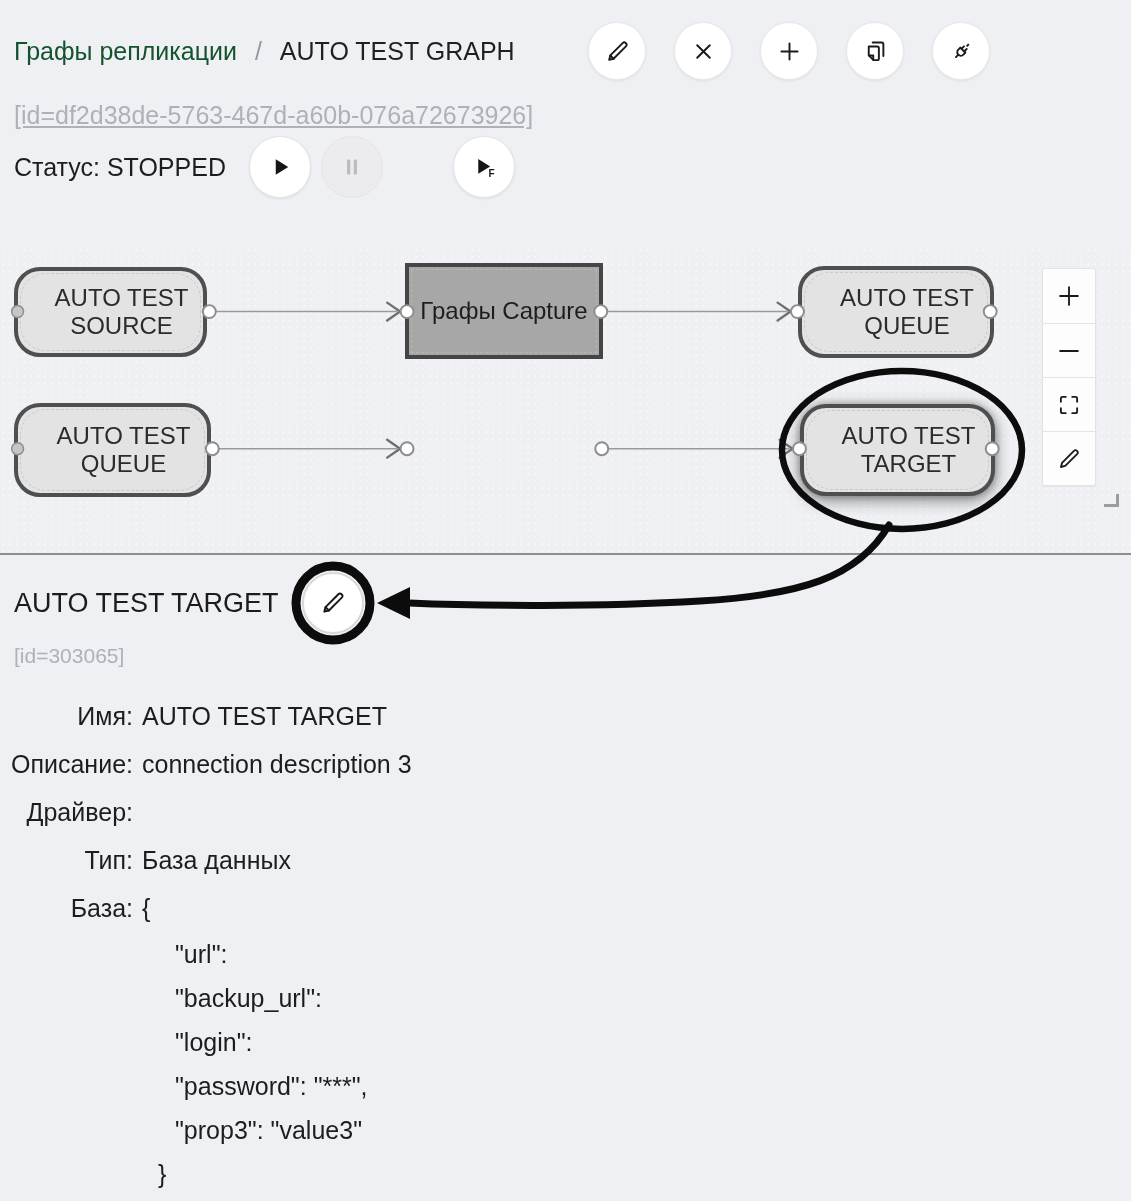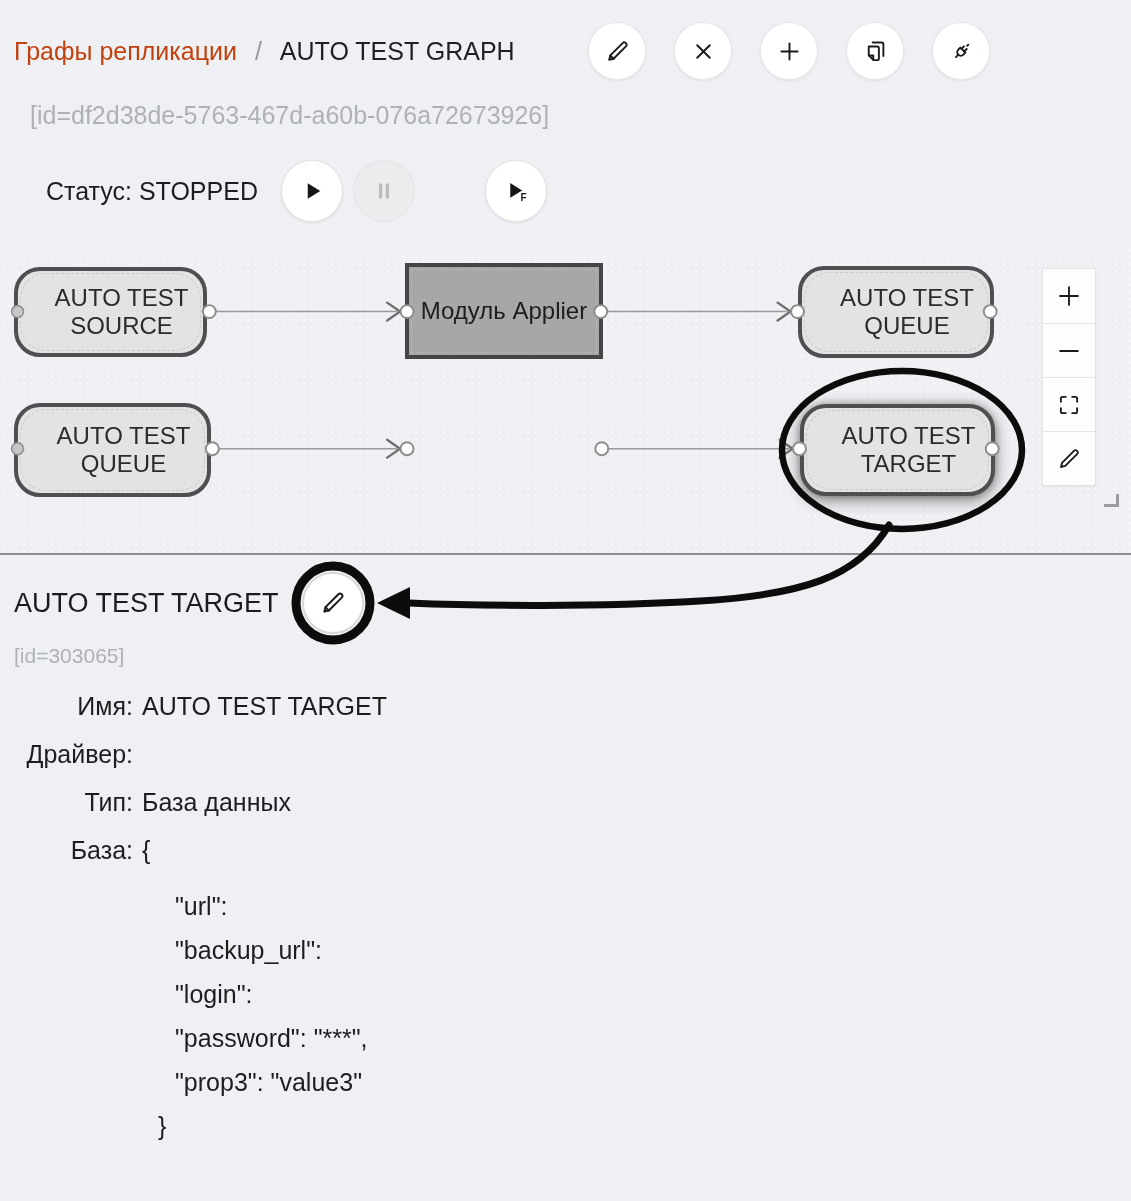--- a/index.html
+++ b/index.html
@@ -3,32 +3,32 @@
 <meta charset="utf-8">
 <style>
   * { margin:0; padding:0; box-sizing:border-box; }
   html,body { width:1131px; height:1201px; }
   body { background:#eef0f3; font-family:"Liberation Sans","DejaVu Sans",sans-serif; color:#1d1d1f; }
   .page { position:relative; width:1131px; height:1201px; overflow:hidden; }
 
   
   .header-row { position:absolute; top:20px; left:14px; height:62px; display:flex; align-items:center; }
   .crumb { font-size:25px; }
-  .crumb-parent { color:#c2410c; cursor:pointer; }
+  .crumb-parent { color:#14532d; cursor:pointer; }
   .crumb-sep { color:#94979c; margin:0 11px; }
   .crumb-current { color:#1f2023; }
   .header-actions { position:absolute; top:22px; left:588px; display:flex; gap:28px; }
   .icon-btn { width:58px; height:58px; border-radius:50%; background:#fff; border:1px solid #e7e8ea;
               box-shadow:0 1px 3px rgba(0,0,0,.07); display:flex; align-items:center; justify-content:center; cursor:pointer; }
   .icon-btn svg { width:27px; height:27px; }
 
-  .id-line { position:absolute; left:30px; top:101px; font-size:25px; color:#aeb1b6; }
-
-  
-  .status-row { position:absolute; top:160px; left:14px; height:62px; display:flex; align-items:center;margin-left:32px; }
+  .id-line { position:absolute; left:14px; top:101px; font-size:25px; color:#aeb1b6;text-decoration:underline; }
+
+  
+  .status-row { position:absolute; top:136px; left:14px; height:62px; display:flex; align-items:center; }
   .status-text { font-size:25px; color:#1d1d1f; }
   .round-btn { width:62px; height:62px; border-radius:50%; background:#fff; border:1px solid #e3e4e6;
                box-shadow:0 1px 3px rgba(0,0,0,.08); display:flex; align-items:center; justify-content:center; cursor:pointer; flex:0 0 auto; }
   .round-btn svg { width:30px; height:30px; }
   .btn-play { margin-left:23px; }
   .btn-pause { margin-left:10px; background:#ececee; box-shadow:none; cursor:default; }
   .btn-play-forced { margin-left:70px; }
 
   
   .graph-canvas { position:absolute; top:247px; left:0; width:1131px; height:308px;
@@ -59,21 +59,21 @@
 
   
   .section-title-row { position:absolute; top:572px; left:14px; height:62px; display:flex; align-items:center; }
   .section-title { font-size:27px; color:#1c1c1e; }
   .edit-circle-btn { position:absolute; left:302px; top:572px; width:62px; height:62px; border-radius:50%;
                      background:#fff; border:2px solid #d9d9db; display:flex; align-items:center; justify-content:center; cursor:pointer; }
   .edit-circle-btn svg { width:28px; height:28px; }
   .id-line2 { position:absolute; left:14px; top:644px; font-size:21px; color:#aeb1b6; }
 
   .details { position:absolute; left:0; top:692px; width:1131px; font-size:25px; }
-  .drow { display:flex; height:48px; }
+  .drow { display:flex; height:48px; align-items:center; }
   .dlabel { width:133px; text-align:right; color:#1d1d1f; flex:0 0 auto; }
   .dvalue { margin-left:9px; color:#1d1d1f; }
   .opt-line { height:44px; display:flex; align-items:center; padding-left:175px; }
   .opt-close { height:44px; display:flex; align-items:center; padding-left:158px; }
 
   
   .annotation-svg { position:absolute; left:0; top:0; width:1131px; height:1201px; pointer-events:none; z-index:60; }
 
   .ico-stroke { fill:none; stroke:#1a1a1a; stroke-width:1.7; stroke-linecap:round; stroke-linejoin:round; }
 </style>
@@ -148,21 +148,21 @@
       </svg>
     </div>
   </div>
 
   <div class="graph-canvas">
 
     <div class="gnode endpoint n-source">
       <span>AUTO TEST SOURCE</span>
     </div>
     <div class="gnode module n-capture">
-      <span>Модуль Applier</span>
+      <span>Графы Capture</span>
     </div>
     <div class="gnode endpoint n-queue1">
       <span>AUTO TEST QUEUE</span>
     </div>
     <div class="gnode endpoint n-queue2">
       <span>AUTO TEST QUEUE</span>
     </div>
     <div class="gnode endpoint n-target">
       <span>AUTO TEST TARGET</span>
     </div>
@@ -242,20 +242,24 @@
     </svg>
   </div>
   <div class="id-line2">[id=303065]</div>
 
   <div class="details">
     <div class="drow">
       <span class="dlabel">Имя:</span>
       <span class="dvalue">AUTO TEST TARGET</span>
     </div>
     <div class="drow">
+      <span class="dlabel">Описание:</span>
+      <span class="dvalue">connection description 3</span>
+    </div>
+    <div class="drow">
       <span class="dlabel">Драйвер:</span>
       <span class="dvalue"></span>
     </div>
     <div class="drow">
       <span class="dlabel">Тип:</span>
       <span class="dvalue">База данных</span>
     </div>
     <div class="drow">
       <span class="dlabel">База:</span>
       <span class="dvalue">{</span>

